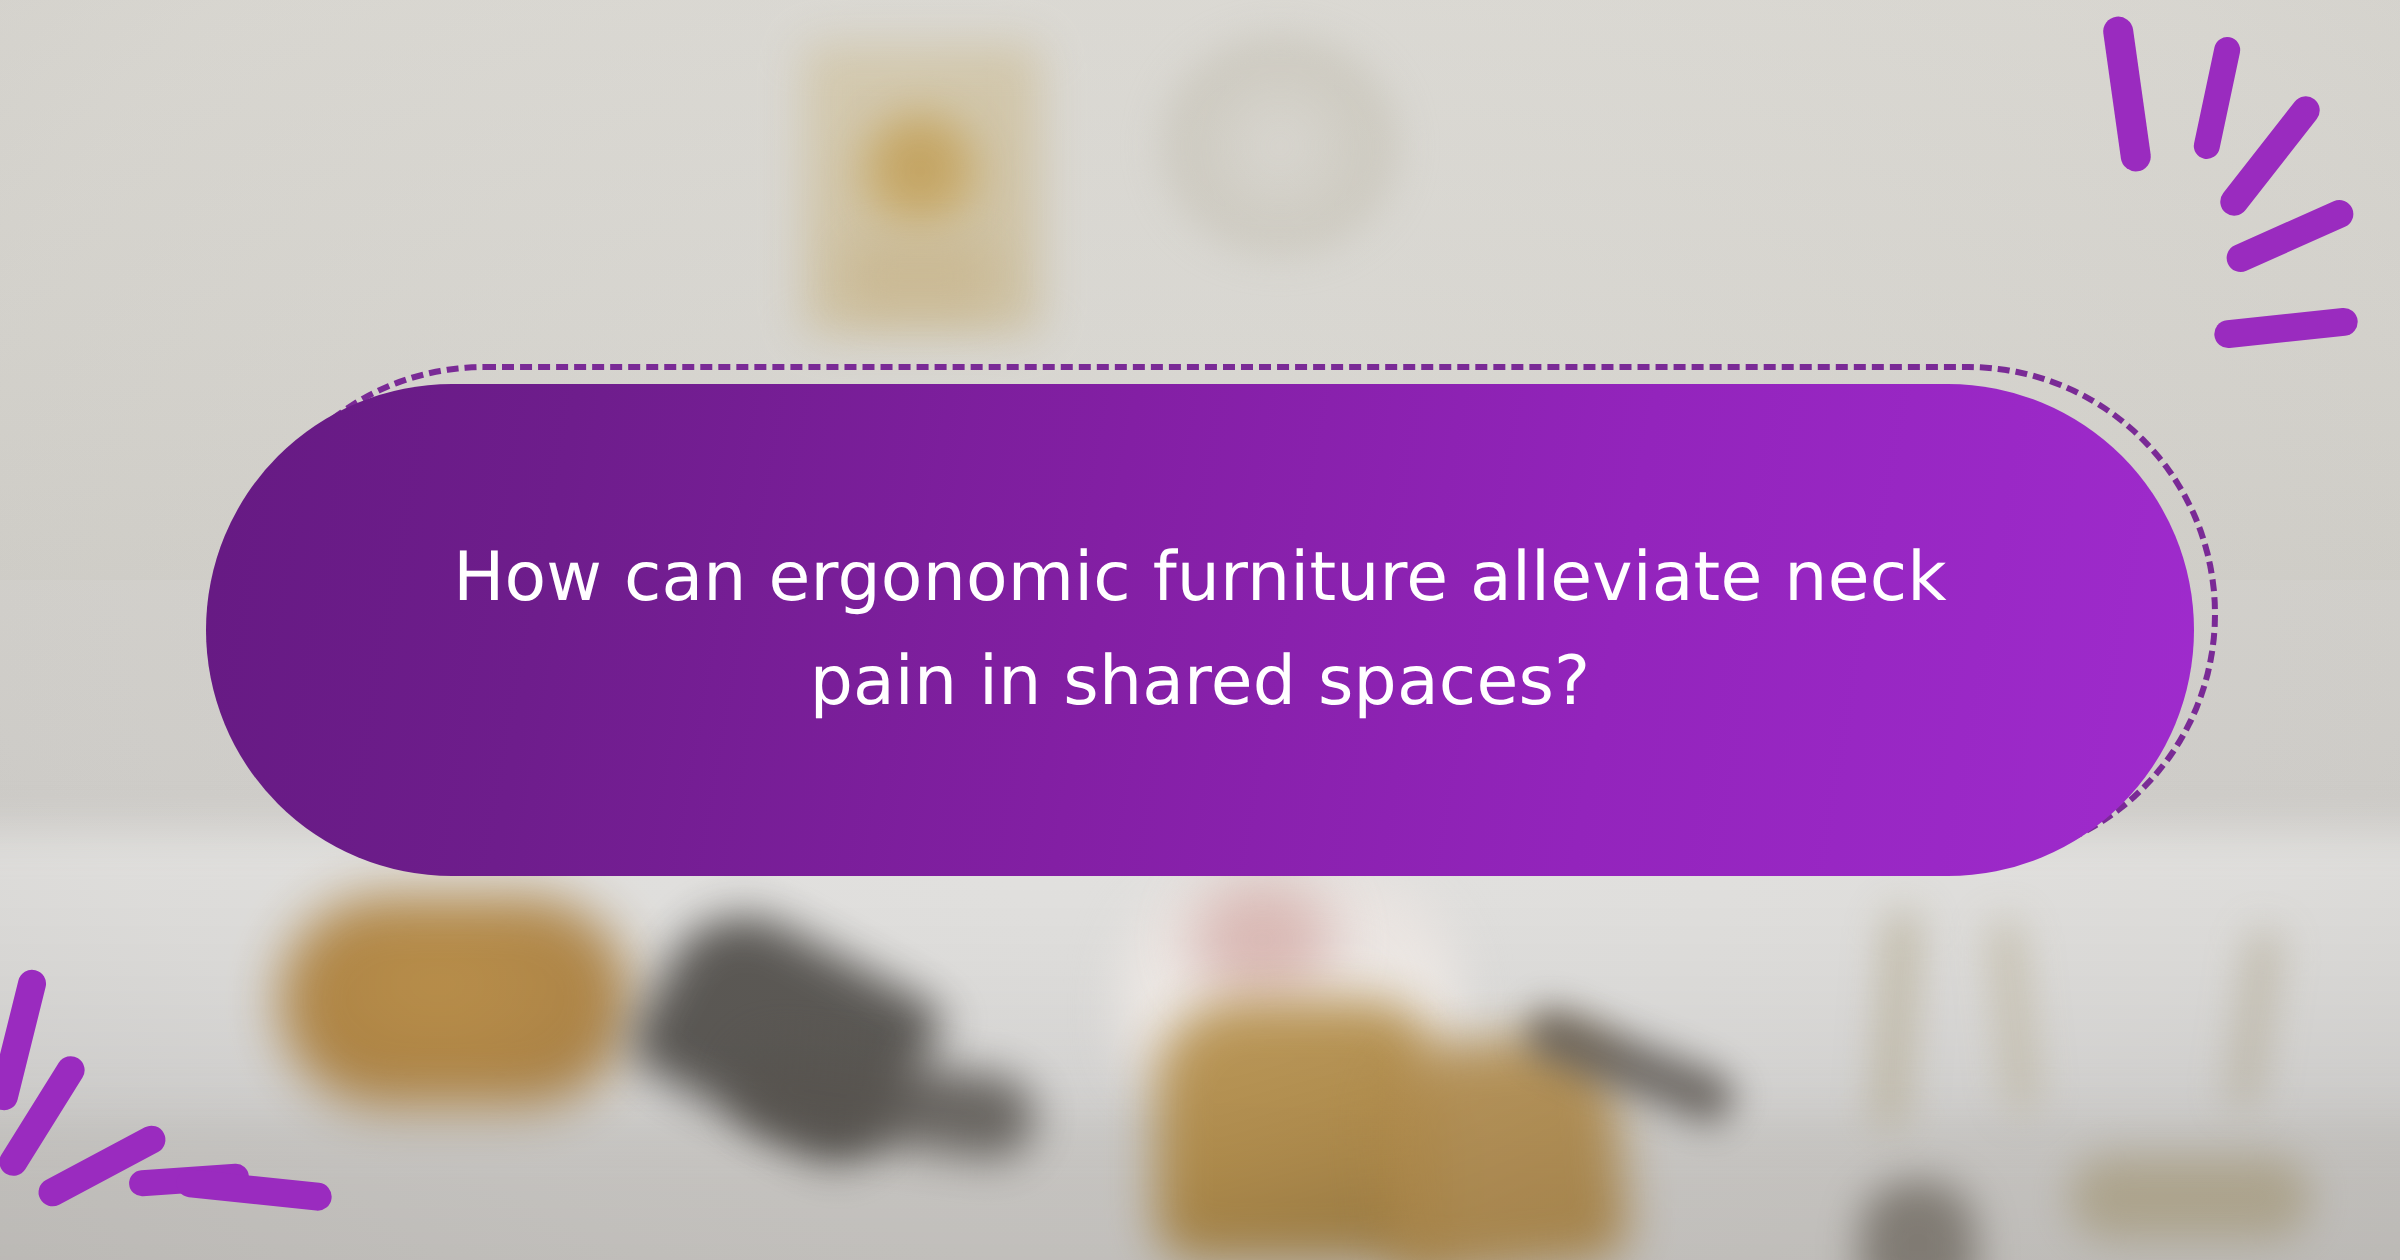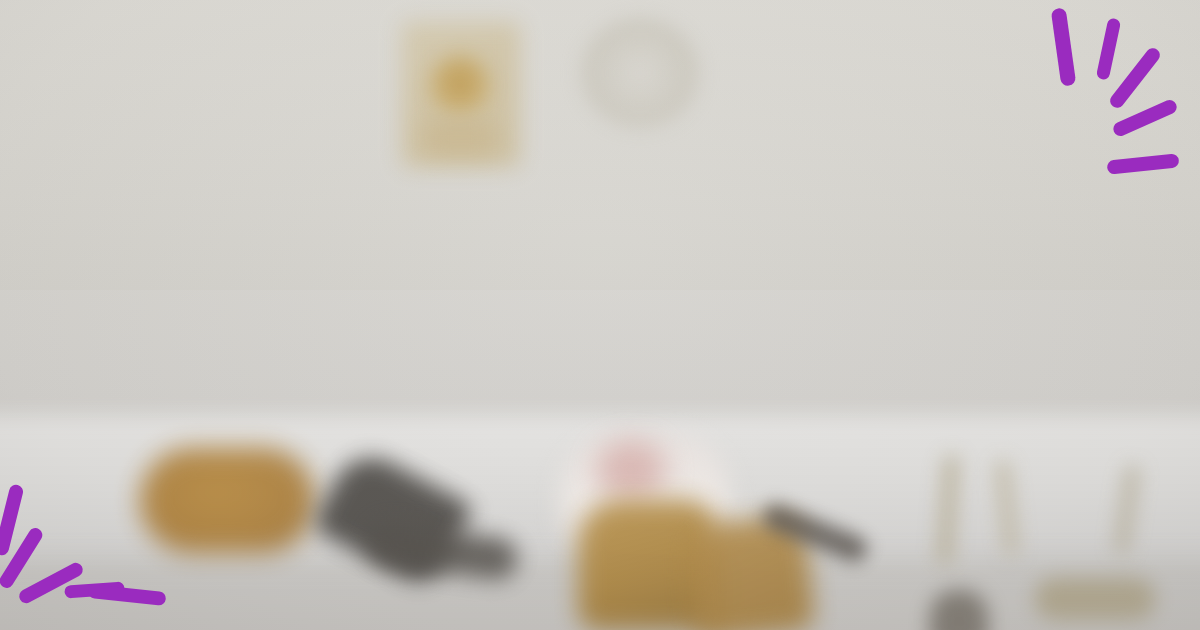--- a/index.html
+++ b/index.html
@@ -263,14 +263,21 @@
     </div>
 
   <div class="sparkle" id="sparkle-bl">
       <div class="ray" style="left: 2px; top: 484px; width: 14px; height: 72px; background: rgb(154, 43, 191); transform: rotate(14deg);"></div>
       <div class="ray" style="left: 14px; top: 524px; width: 14px; height: 68px; background: rgb(154, 43, 191); transform: rotate(32deg);"></div>
       <div class="ray" style="left: 44px; top: 548px; width: 14px; height: 70px; background: rgb(154, 43, 191); transform: rotate(62deg);"></div>
       <div class="ray" style="left: 88px; top: 560px; width: 13px; height: 60px; background: rgb(154, 43, 191); transform: rotate(86deg);"></div>
       <div class="ray" style="left: 120px; top: 556px; width: 14px; height: 78px; background: rgb(154, 43, 191); transform: rotate(96deg);"></div>
     </div>
 
+  <div class="card-wrap">
+    <div class="card-dash"></div>
+    <div class="card">
+      <div class="card-title">How can ergonomic furniture alleviate neck
+pain in shared spaces?</div>
+    </div>
+  </div>
 
 </div>
 
 </body></html>

